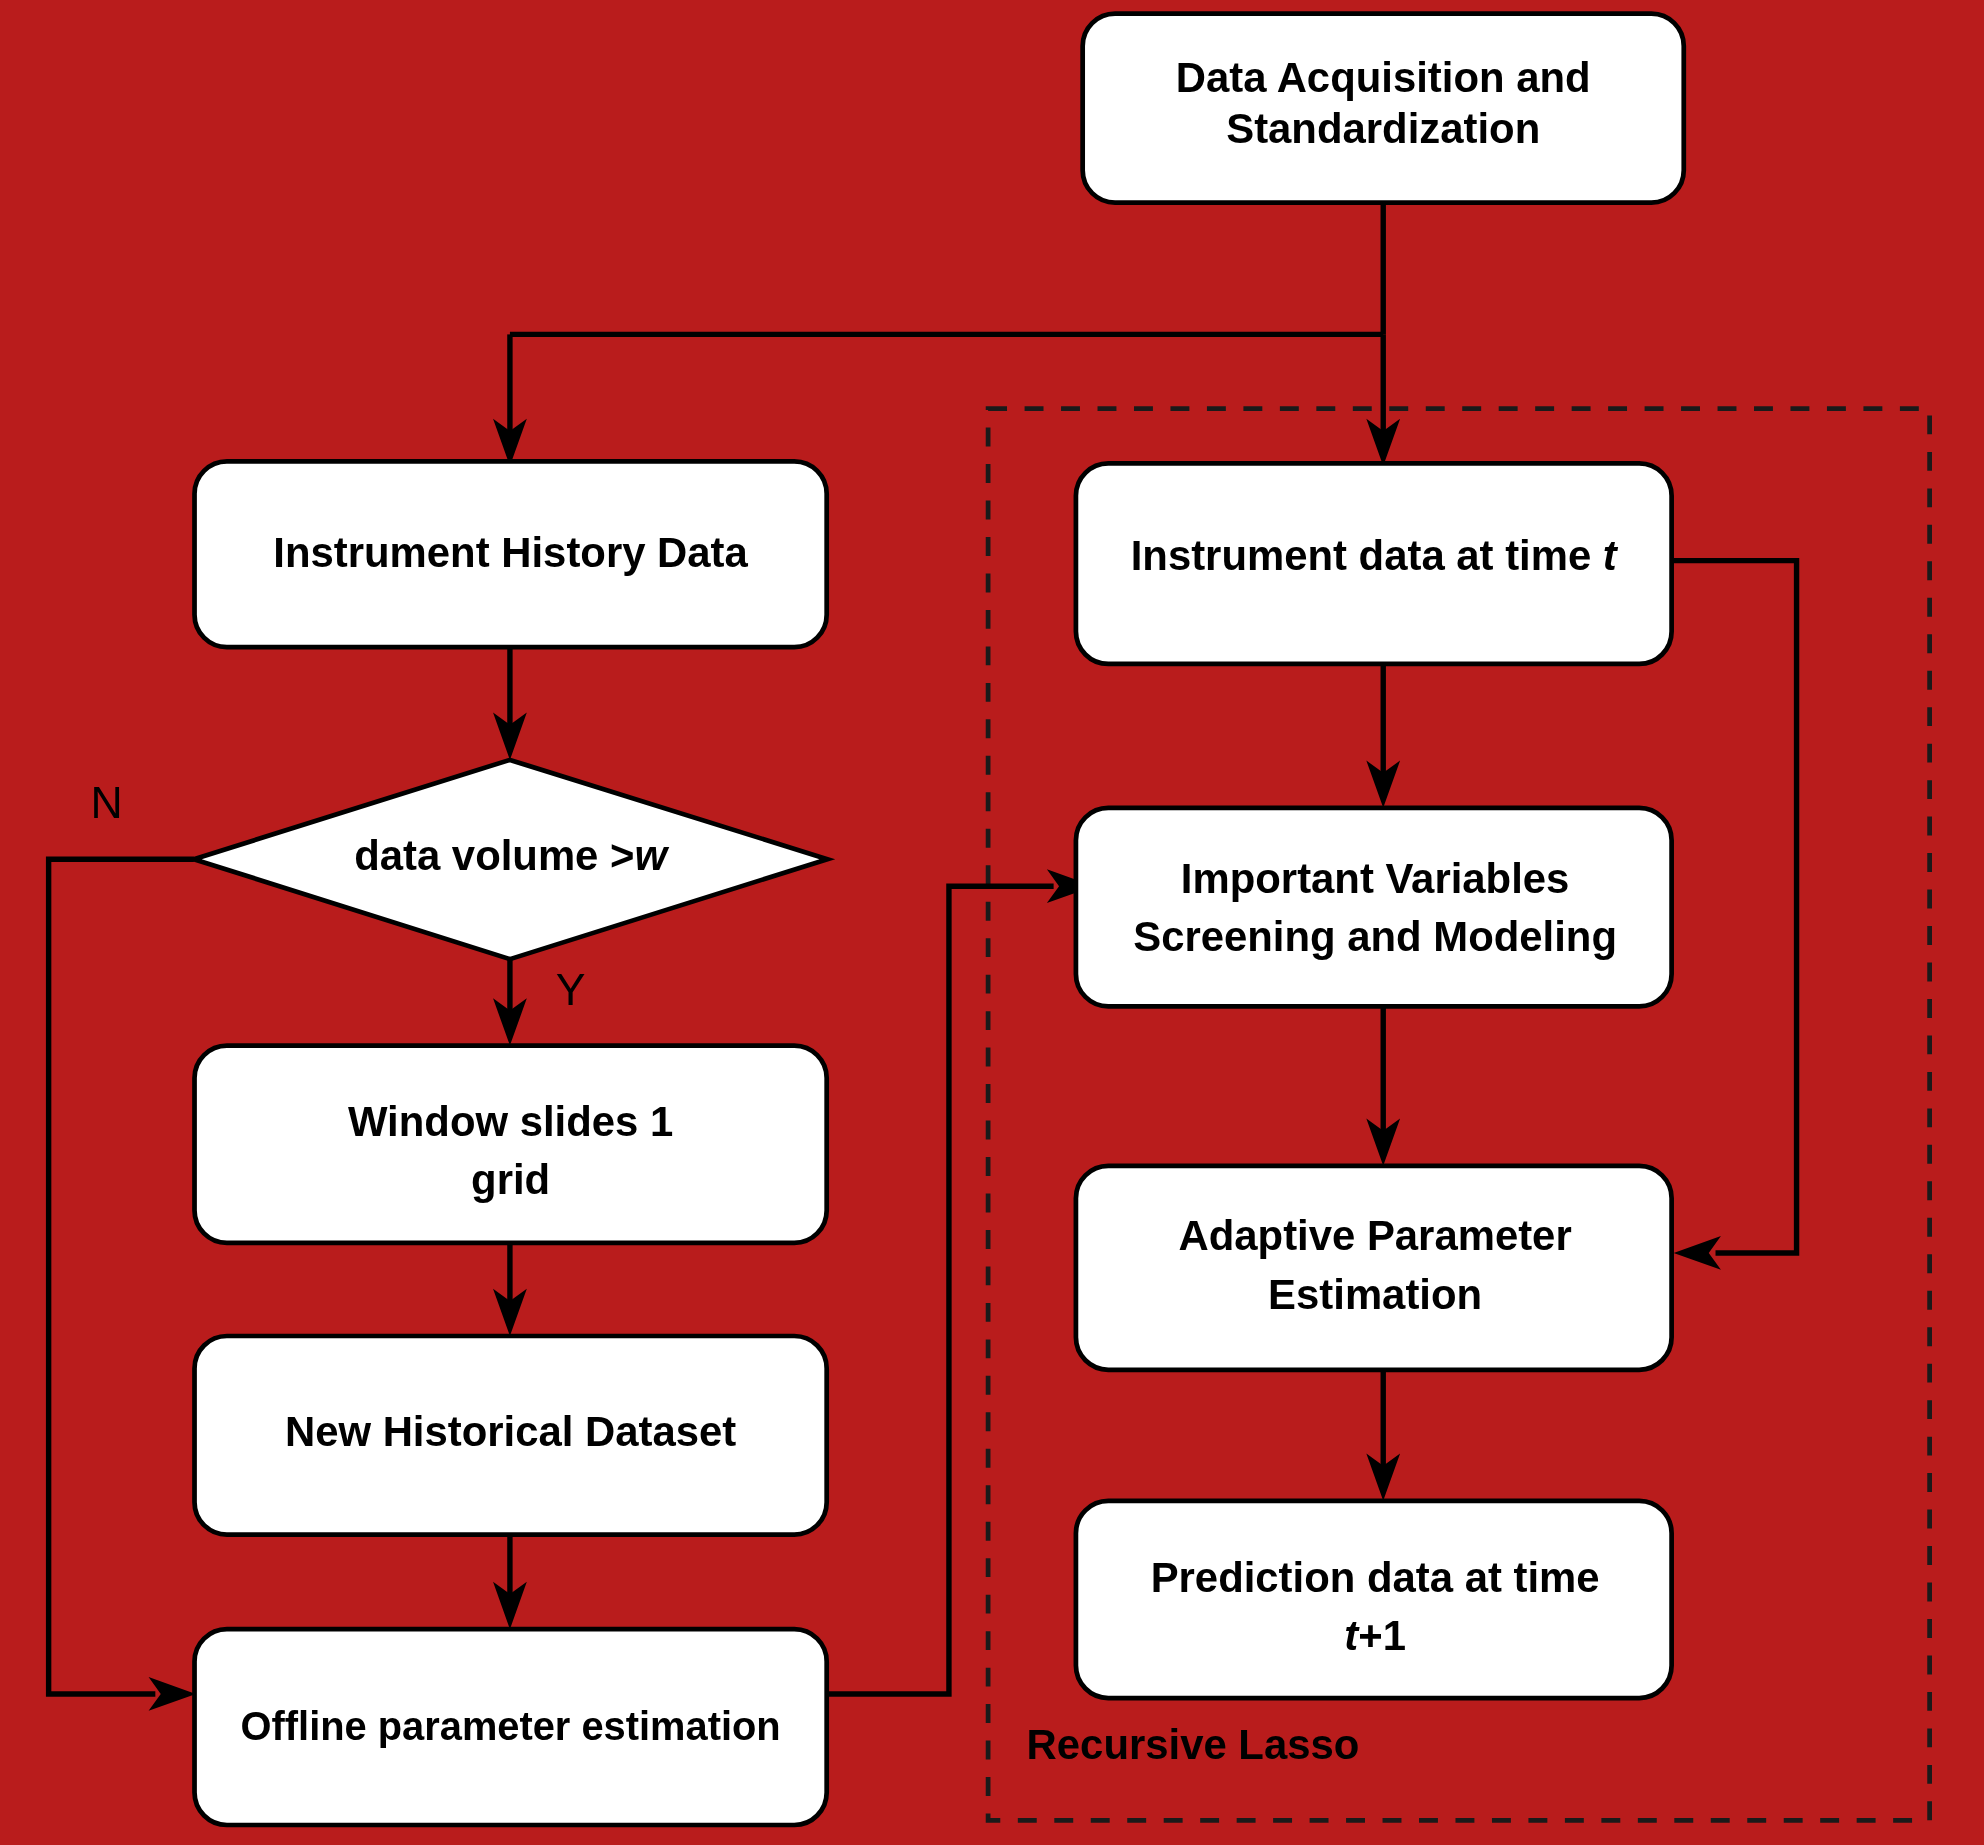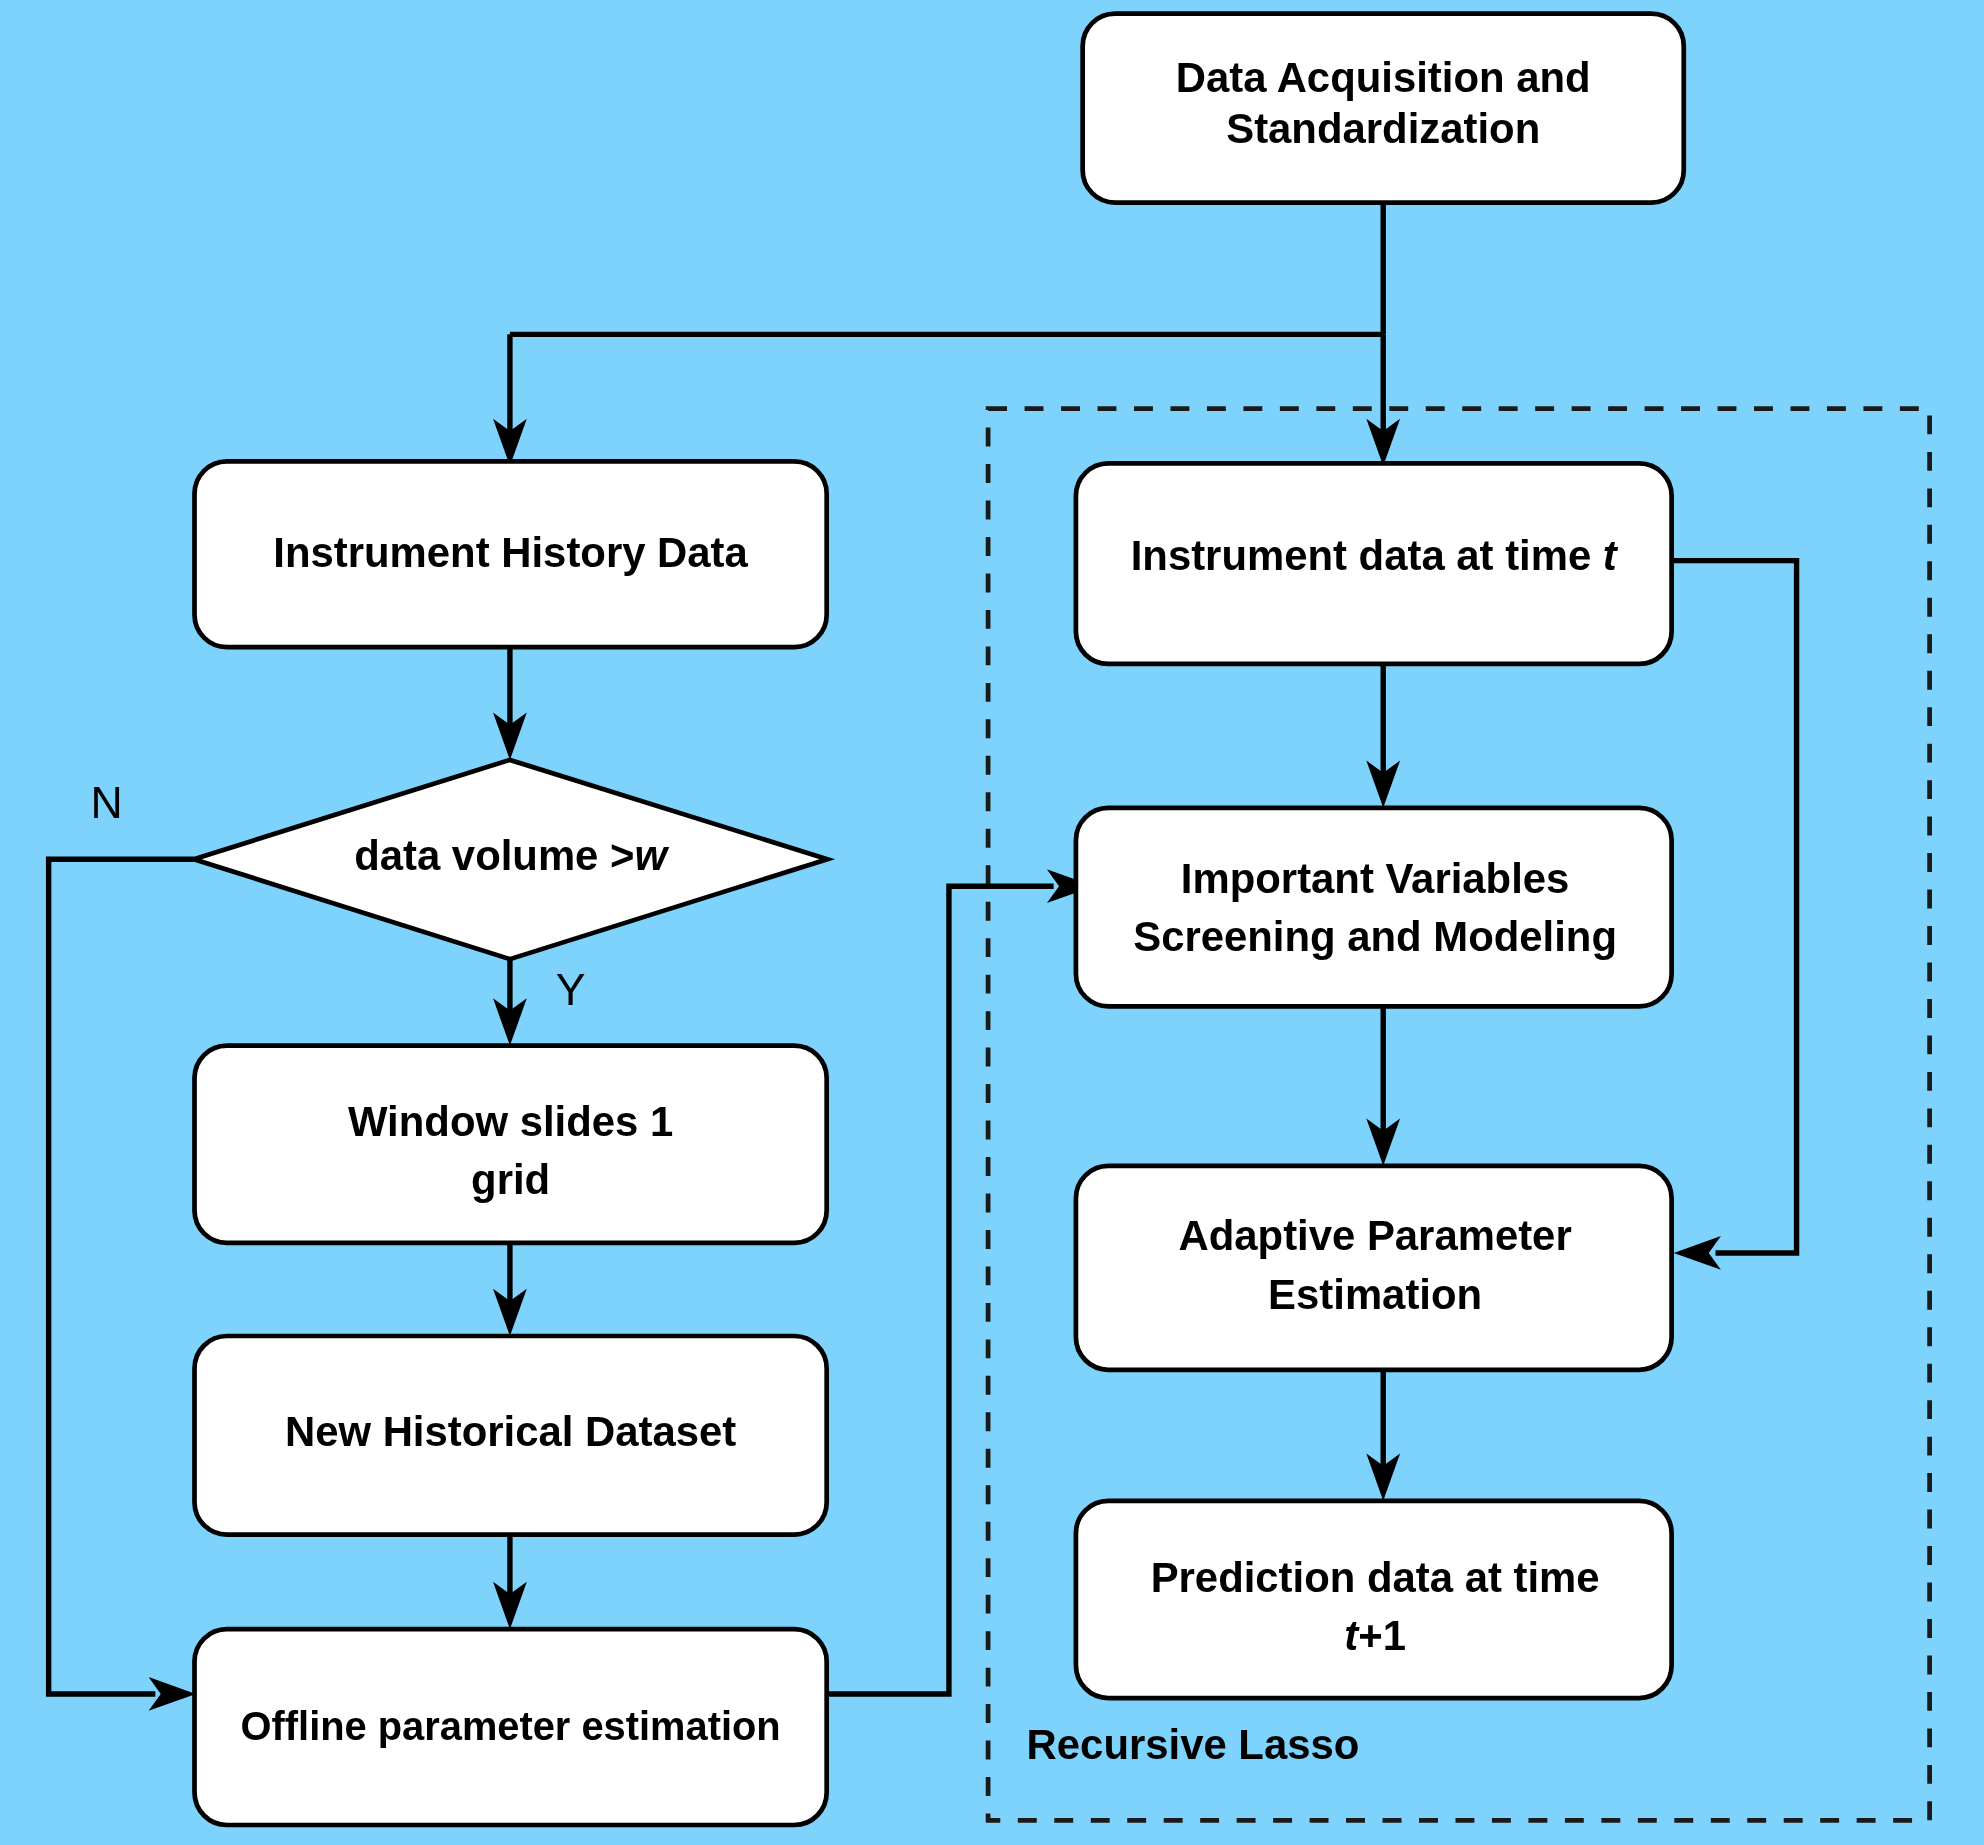--- a/index.html
+++ b/index.html
@@ -4,21 +4,21 @@
 <style>
   html, body {
     margin: 0;
     padding: 0;
     background: #ffffff;
   }
   #diagram-root {
     position: relative;
     width: 1985px;
     height: 1846px;
-    background: #7dd3fc;
+    background: #b91c1c;
     font-family: "Liberation Sans", sans-serif;
   }
   svg#flow-svg {
     position: absolute;
     top: 0;
     left: 0;
     width: 1985px;
     height: 1846px;
     display: block;
   }

